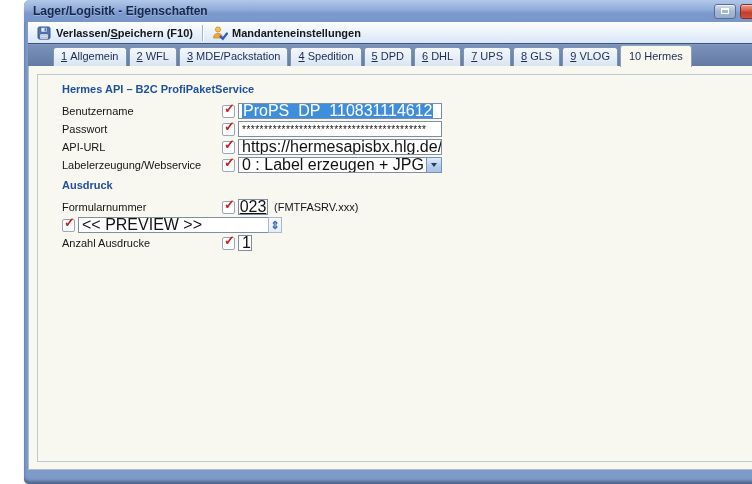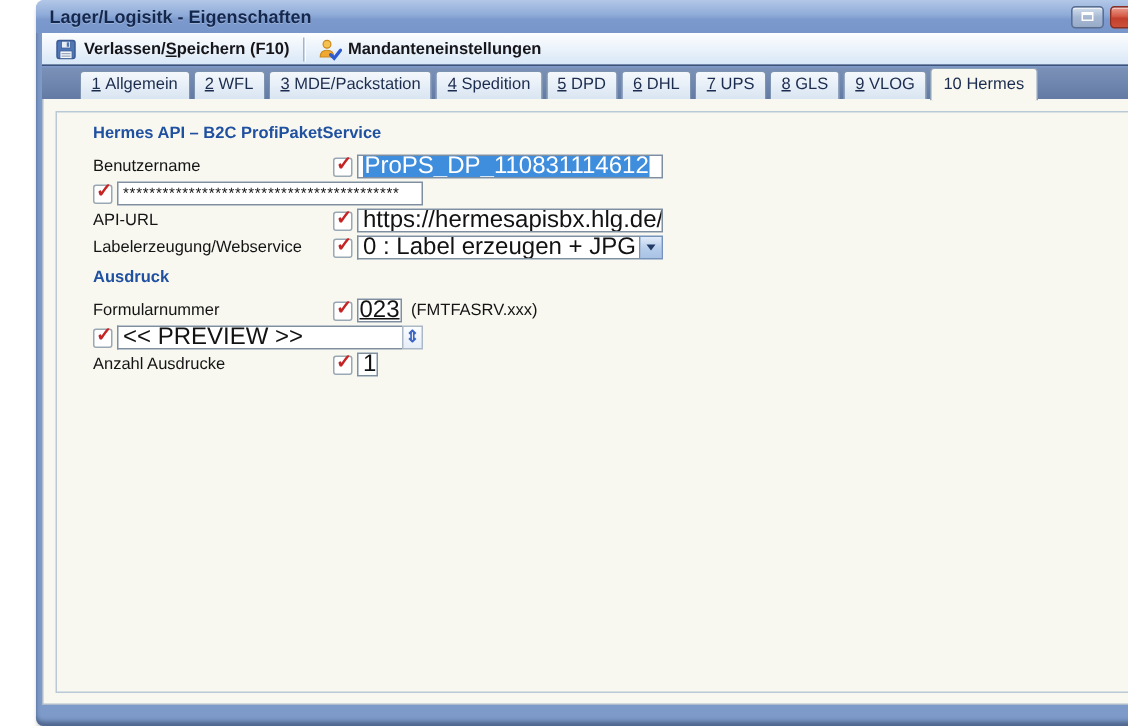--- a/index.html
+++ b/index.html
@@ -167,20 +167,21 @@
         <span class="flabel">Benutzername</span>
         <span class="fcheck">
             <span class="mark">✓</span>
           </span>
         <span class="tbox main">
             <span class="sel">ProPS_DP_110831114612</span>
           </span>
       </div>
 
       <div class="frow">
+        <span class="flabel">Passwort</span>
         <span class="fcheck">
             <span class="mark">✓</span>
           </span>
         <span class="tbox main pw">******************************************</span>
       </div>
 
       <div class="frow">
         <span class="flabel">API-URL</span>
         <span class="fcheck">
             <span class="mark">✓</span>

